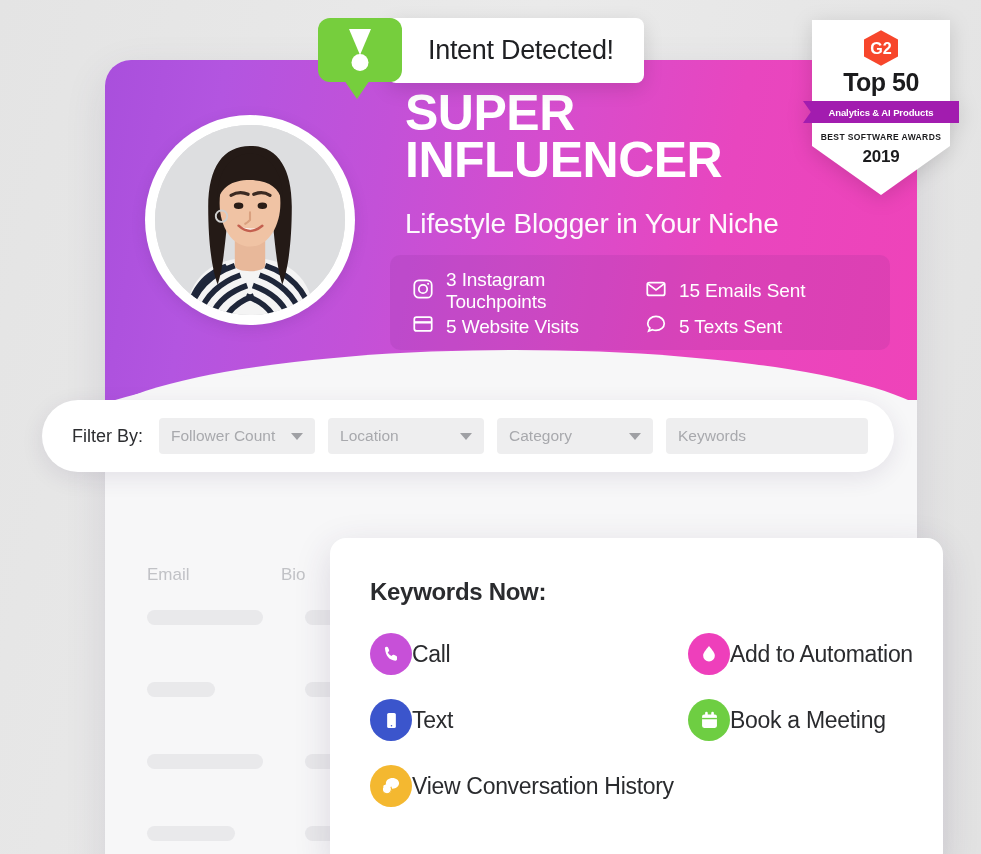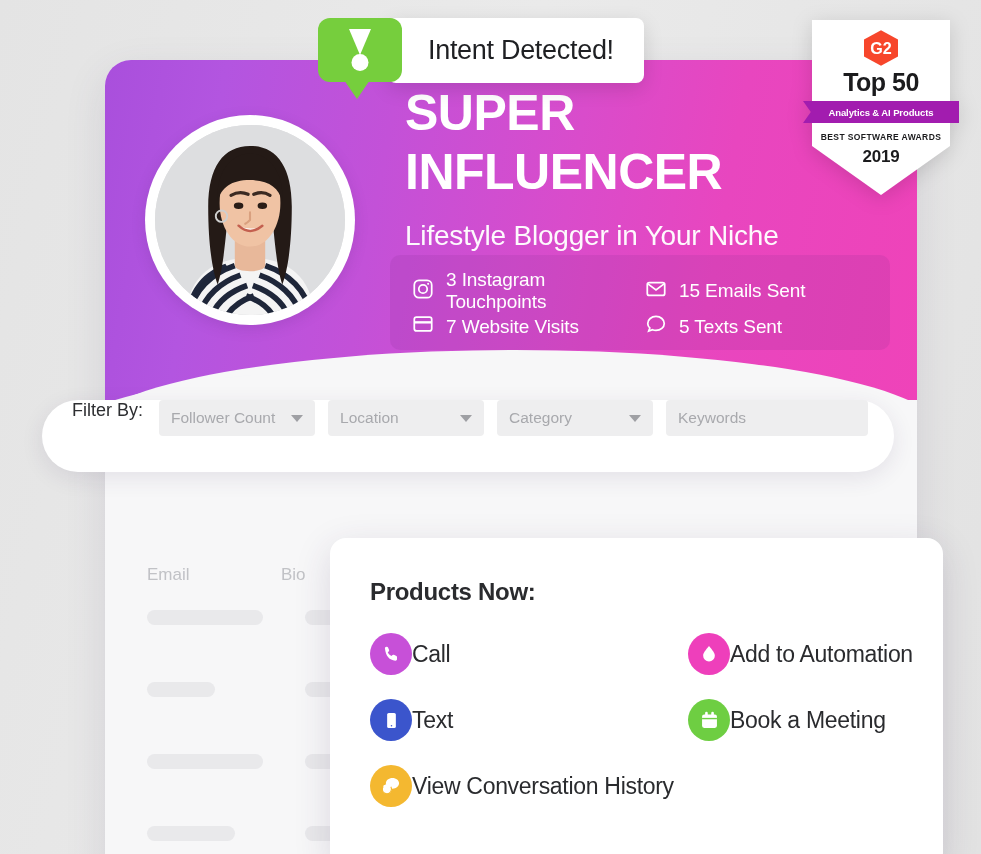--- a/index.html
+++ b/index.html
@@ -69,21 +69,21 @@
 
   
   .hero-text { position: absolute; left: 300px; top: 30px; width: 500px; }
   .hero-title {
     color: #ffffff;
     font-weight: 700;
     font-size: 50px;
     line-height: 0.94;
     letter-spacing: -0.5px;
   }
-  .hero-title .l2 { font-size: 50px; display: block; margin-top: 12px; }
+  .hero-title .l2 { font-size: 50px; display: block; }
   .hero-sub {
     color: #ffffff;
     font-size: 28px;
     font-weight: 400;
     margin-top: 24px;
     letter-spacing: -0.2px;
     opacity: .97;
   }
 
   
@@ -206,21 +206,21 @@
 
   
   .filter-bar {
     position: absolute;
     left: 42px; top: 400px;
     width: 852px; height: 72px;
     background: #ffffff;
     border-radius: 36px;
     box-shadow: 0 6px 22px rgba(60,40,90,.10);
     display: flex;
-    align-items: flex-start;
+    align-items: center;
     padding-left: 30px;
     gap: 13px;
     z-index: 20;
   }
   .filter-label {
     font-size: 18px; color: #2d2e31; white-space: nowrap; margin-right: 3px;
   }
   .filter-field {
     height: 36px;
     background: #eeeeef;
@@ -383,21 +383,21 @@
         <span>15 Emails Sent</span>
       </div>
 
       <div class="stat">
         <span>
           <svg width="22" height="22" viewBox="0 0 24 24" fill="none" stroke="#ffffff" stroke-width="1.9">
             <rect x="2.5" y="4.5" width="19" height="15" rx="2.4"></rect>
             <path d="M2.5 10.2 H21.5" stroke-width="2.6"></path>
           </svg>
         </span>
-        <span>7 Website Visits</span>
+        <span>5 Website Visits</span>
       </div>
 
       <div class="stat">
         <span>
           <svg width="22" height="22" viewBox="0 0 24 24" fill="none" stroke="#ffffff" stroke-width="1.9">
             <path d="M21 11.4 C21 15.6 17 19 12 19 C10.6 19 9.3 18.75 8.2 18.3 L4 19.8 L5.2 16.3 C3.85 15 3 13.3 3 11.4 C3 7.2 7 3.8 12 3.8 C17 3.8 21 7.2 21 11.4 Z"></path>
           </svg>
         </span>
         <span>5 Texts Sent</span>
       </div>
@@ -481,21 +481,21 @@
     <span>Category</span>
     <span class="caret"></span>
   </div>
 
   <div class="filter-field kw">
     <span>Keywords</span>
   </div>
 </div>
 
 <div class="connect-panel">
-  <div class="connect-title">Products Now:</div>
+  <div class="connect-title">Keywords Now:</div>
   <div class="connect-grid" id="connect-grid">
       <div class="connect-item">
         <span class="ci-icon" style="background: rgb(199, 80, 216);">
           <svg width="21" height="21" viewBox="0 0 24 24" fill="#fff">
             <path d="M6.6 3.2c.8 0 1.3.5 1.6 1.2l1 2.4c.3.8.1 1.4-.5 1.9l-1 .8c.9 1.9 2.4 3.4 4.3 4.3l.8-1c.5-.6 1.1-.8 1.9-.5l2.4 1c.7.3 1.2.8 1.2 1.6v2.3c0 1.1-.9 1.9-2 1.8C9.6 18.4 5.6 14.4 4.5 5.2c-.1-1.1.7-2 1.8-2h.3z"></path>
           </svg>
         </span>
         <span class="ci-label">Call</span>
       </div>
       <div class="connect-item">

